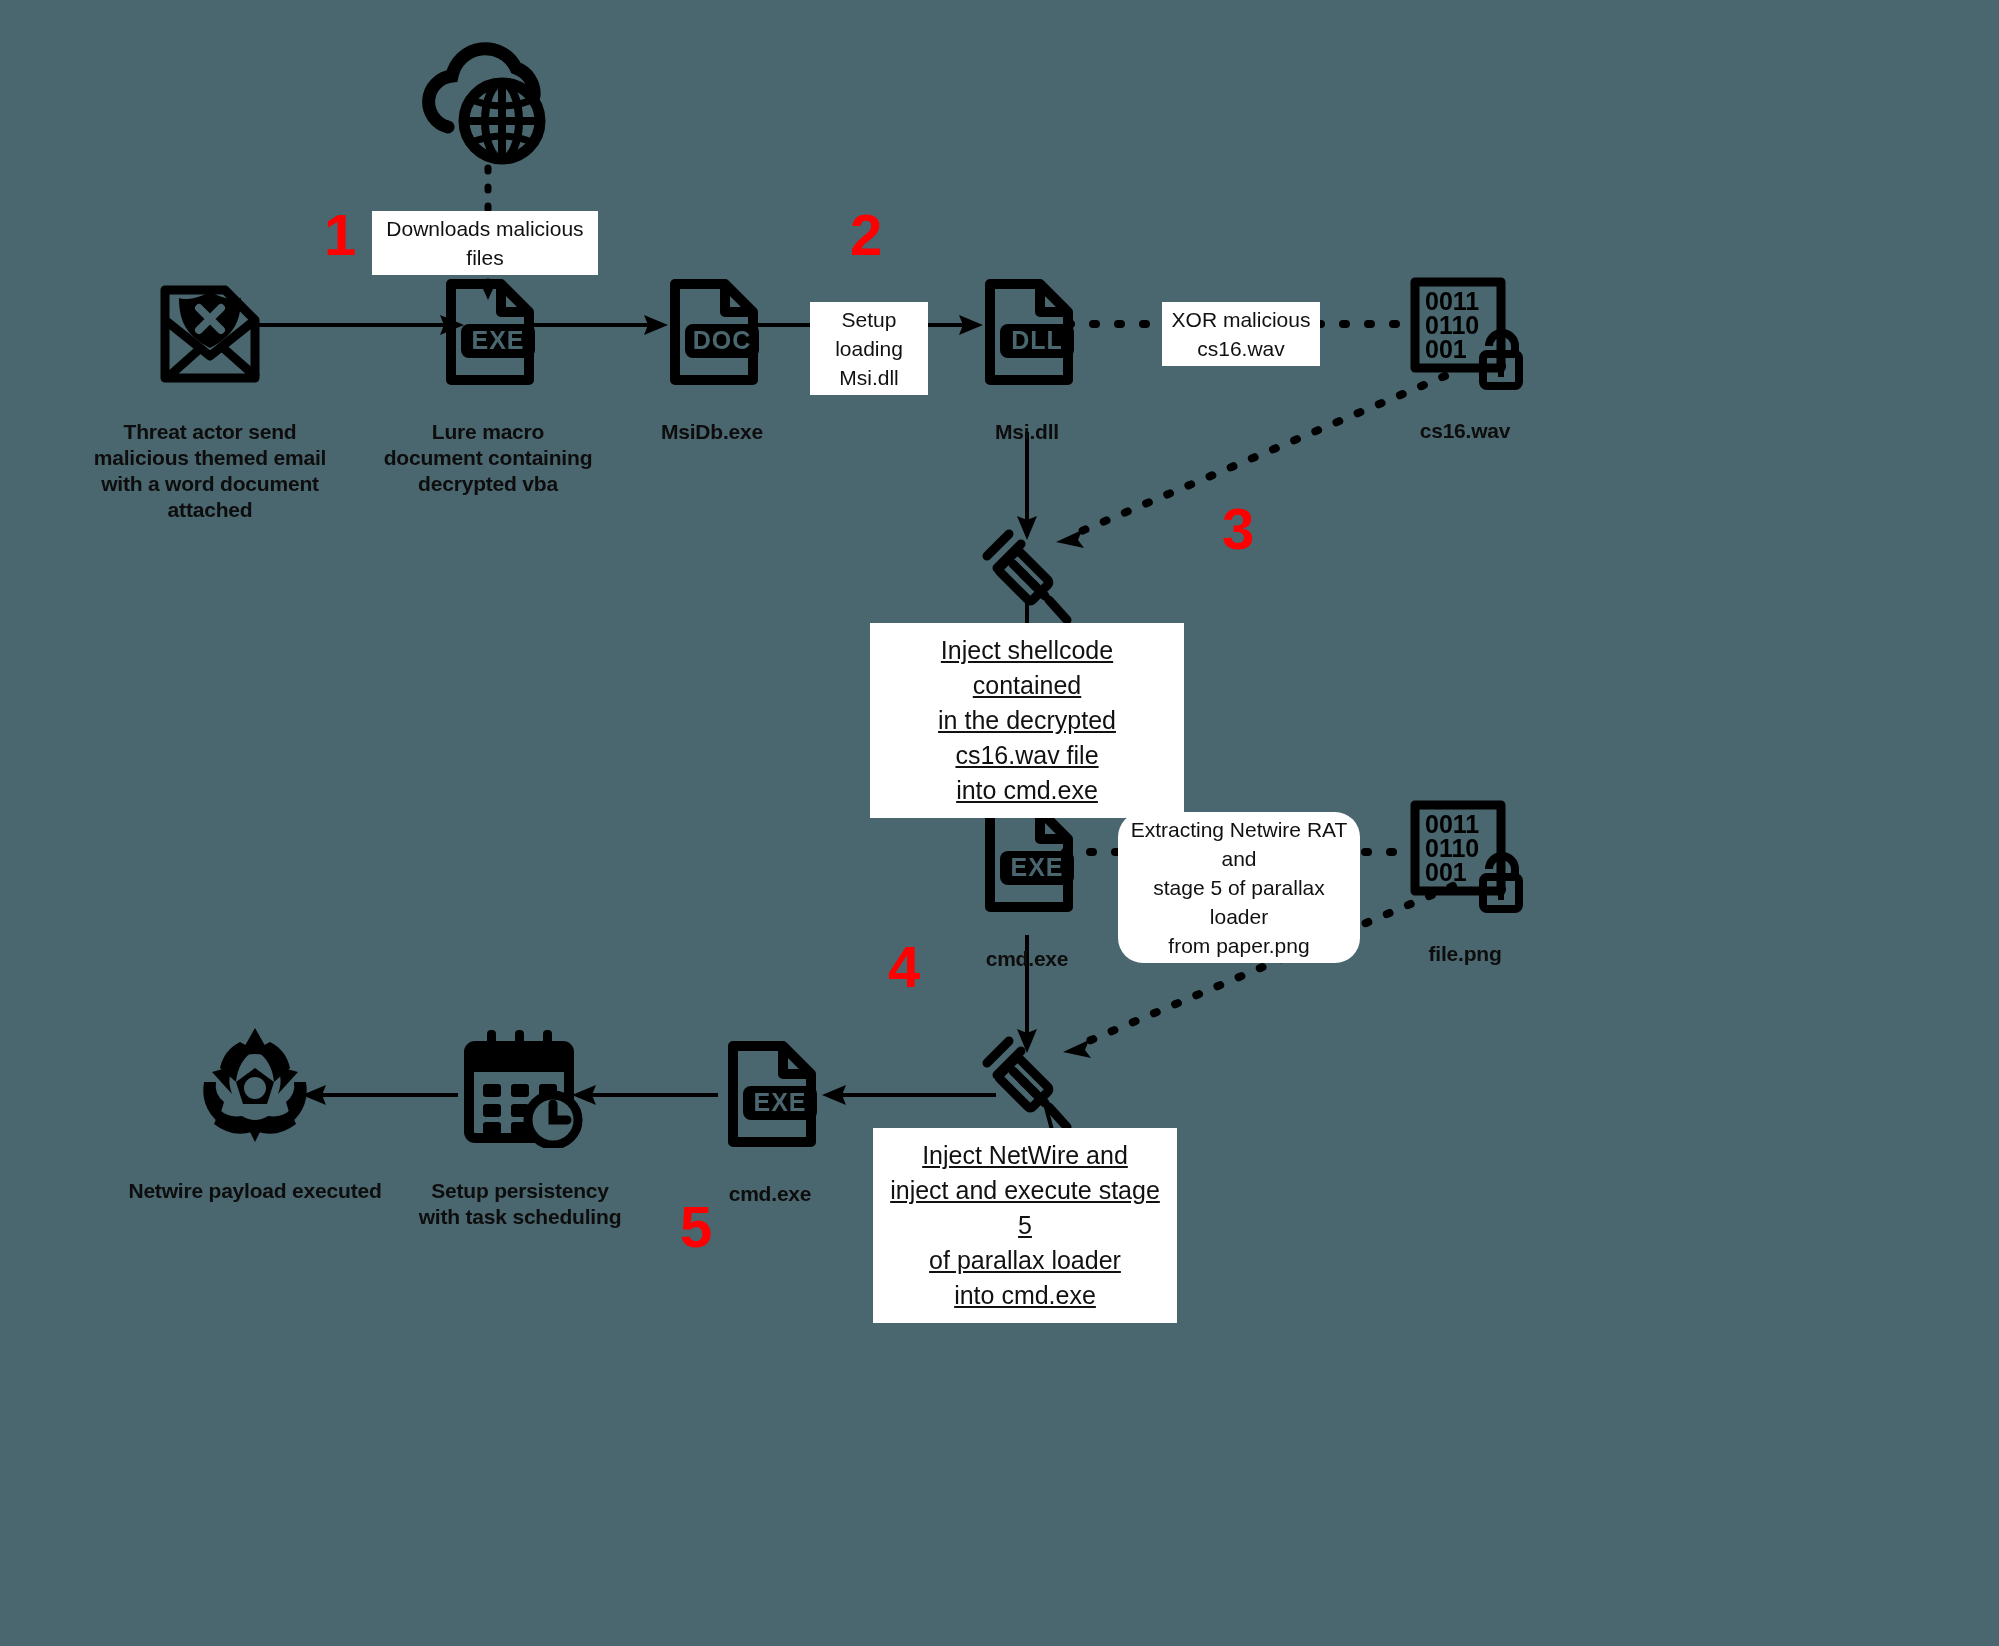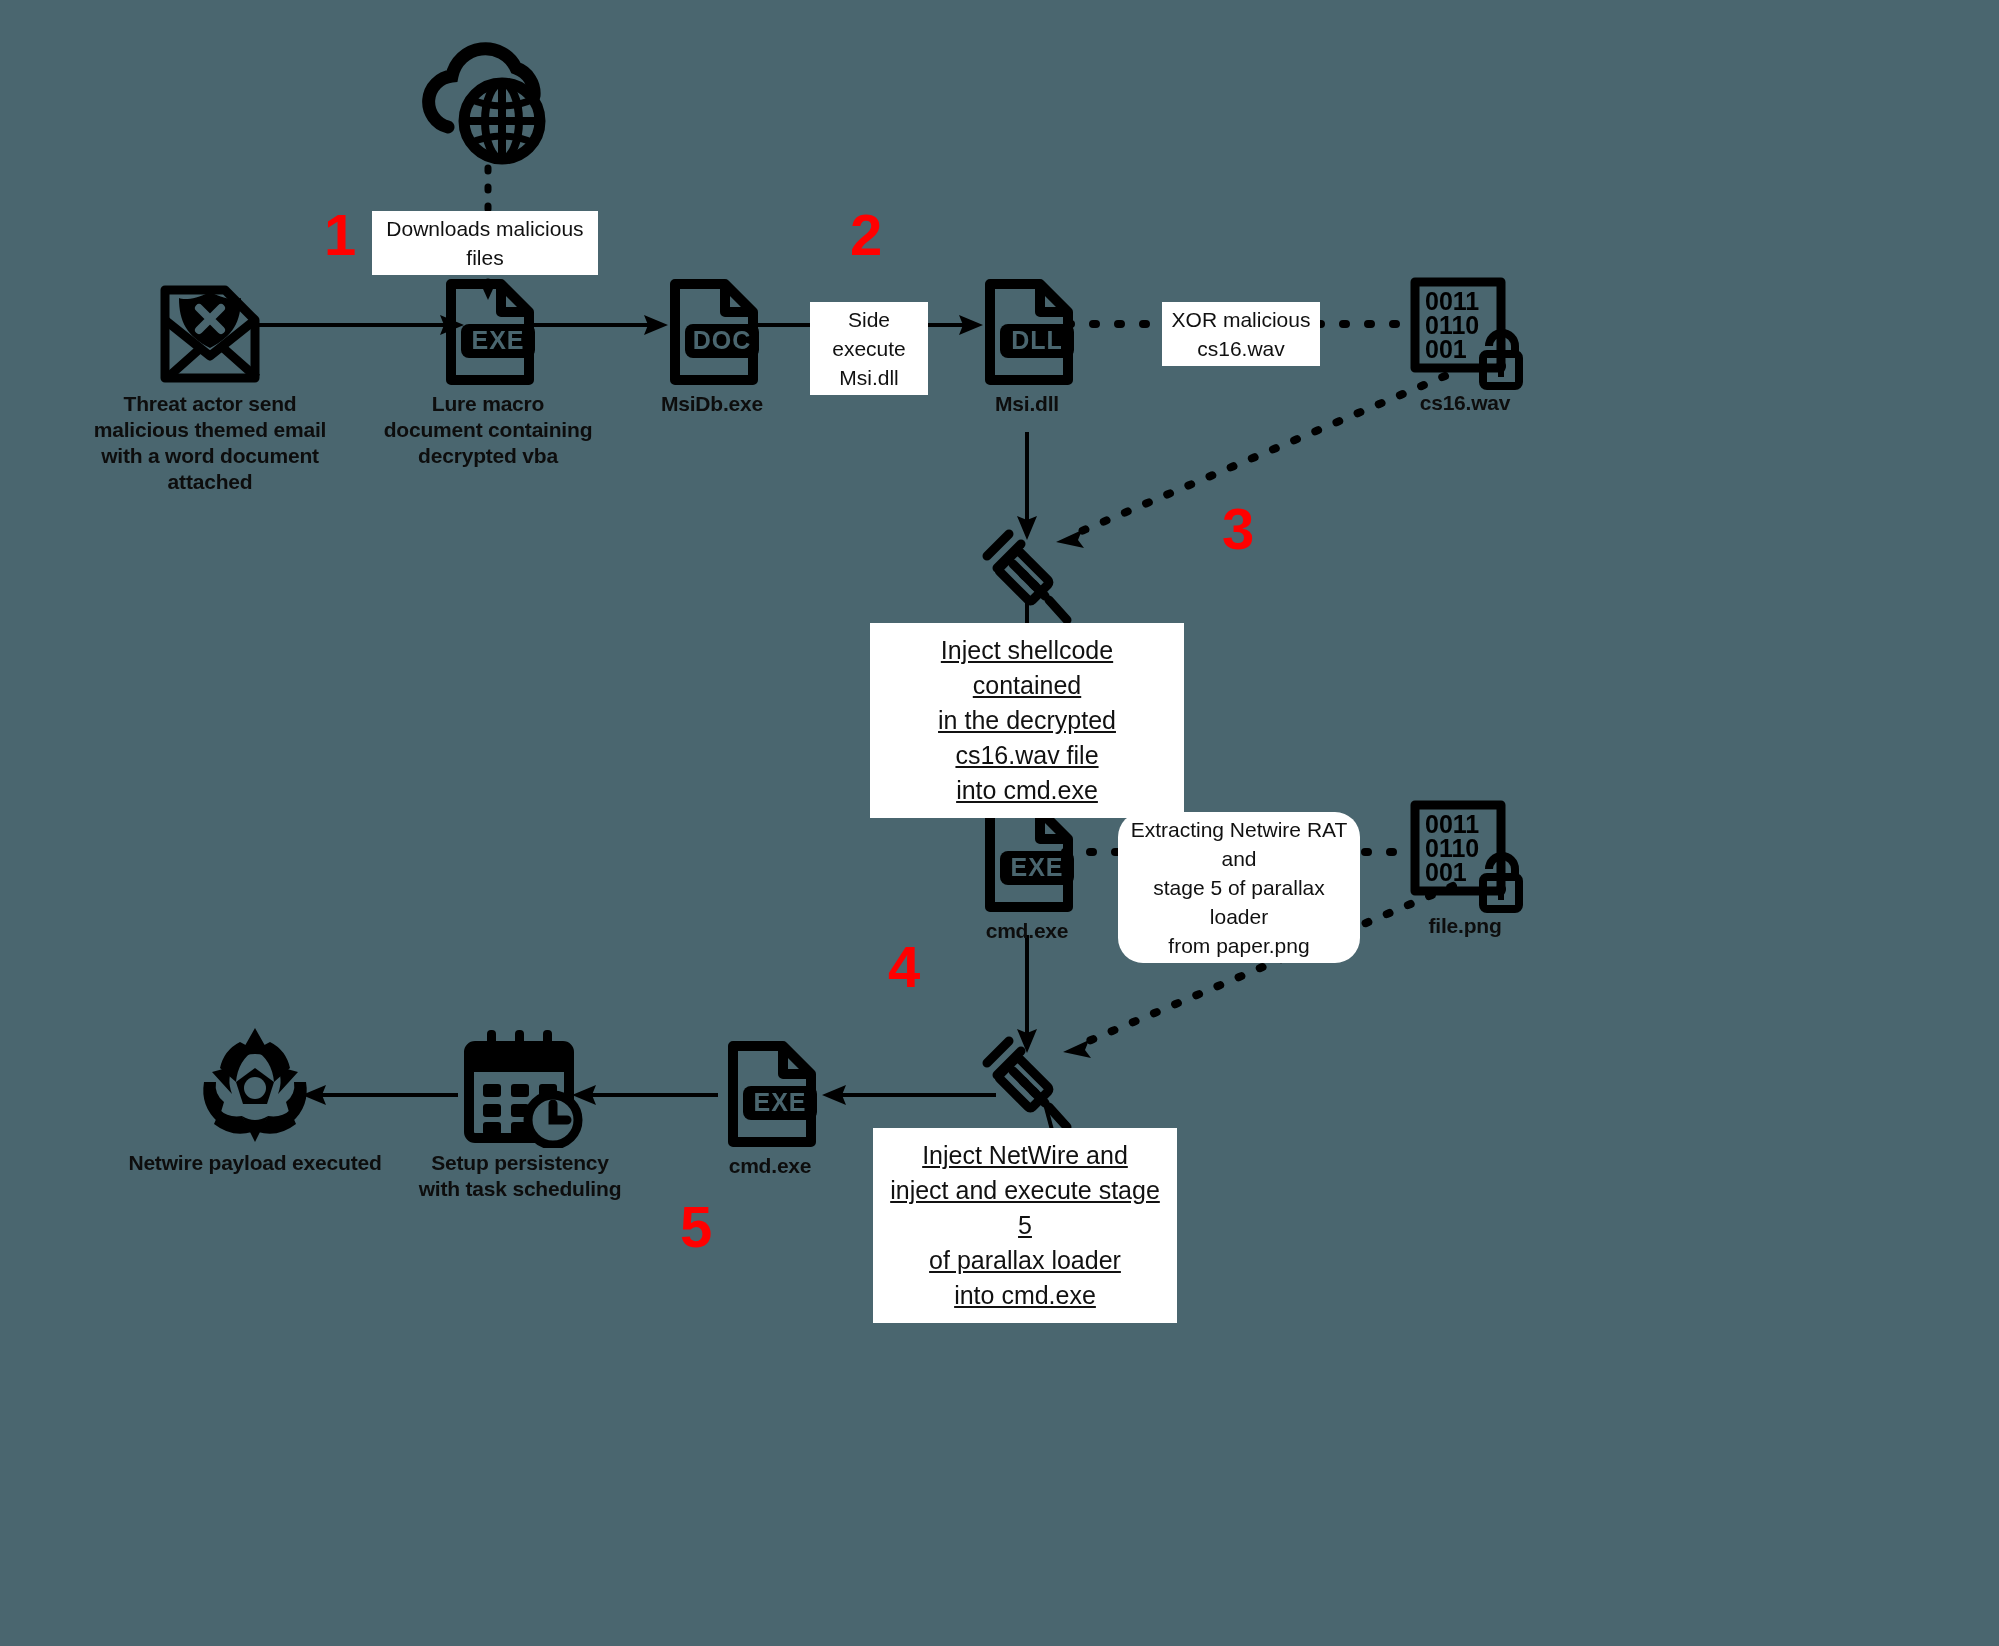--- a/index.html
+++ b/index.html
@@ -23,20 +23,21 @@
   .caption {
     position: absolute;
     text-align: center;
     font-family: "Liberation Sans", sans-serif;
     font-weight: bold;
     font-size: 21px;
     line-height: 26px;
     color: #0d0d0d;
     white-space: pre-line;
     letter-spacing: -0.2px;
+    margin-top: 28px;
   }
 
   
   .edge-label {
     position: absolute;
     background: #ffffff;
     color: #111111;
     font-family: "Liberation Sans", sans-serif;
     font-size: 21px;
     line-height: 29px;
@@ -374,21 +375,21 @@
           <path d="M65 48 L84 62 L77 84 L53 84 L46 62 Z"></path>
         </g>
         <circle cx="65" cy="68" r="11" fill="#4a666f"></circle>
       </svg>
     </div>
     <div class="caption" style="left:-75px; top:130px; width:280px;">Netwire payload executed</div>
   </div>
 
   <div class="edge-label" style="left:372px; top:211px; width:226px;">Downloads malicious files</div>
 
-  <div class="edge-label" style="left:810px; top:302px; width:118px;">Side execute
+  <div class="edge-label" style="left:810px; top:302px; width:118px;">Setup loading
 Msi.dll</div>
 
   <div class="edge-label" style="left:1162px; top:302px; width:158px;">XOR malicious
 cs16.wav</div>
 
   <div class="edge-label big" style="left:870px; top:623px; width:314px;">Inject shellcode contained
 in the decrypted cs16.wav file
 into cmd.exe</div>
 
   <div class="edge-label" style="left:1118px; top:812px; width:242px;border-radius:25px;">Extracting Netwire RAT and

